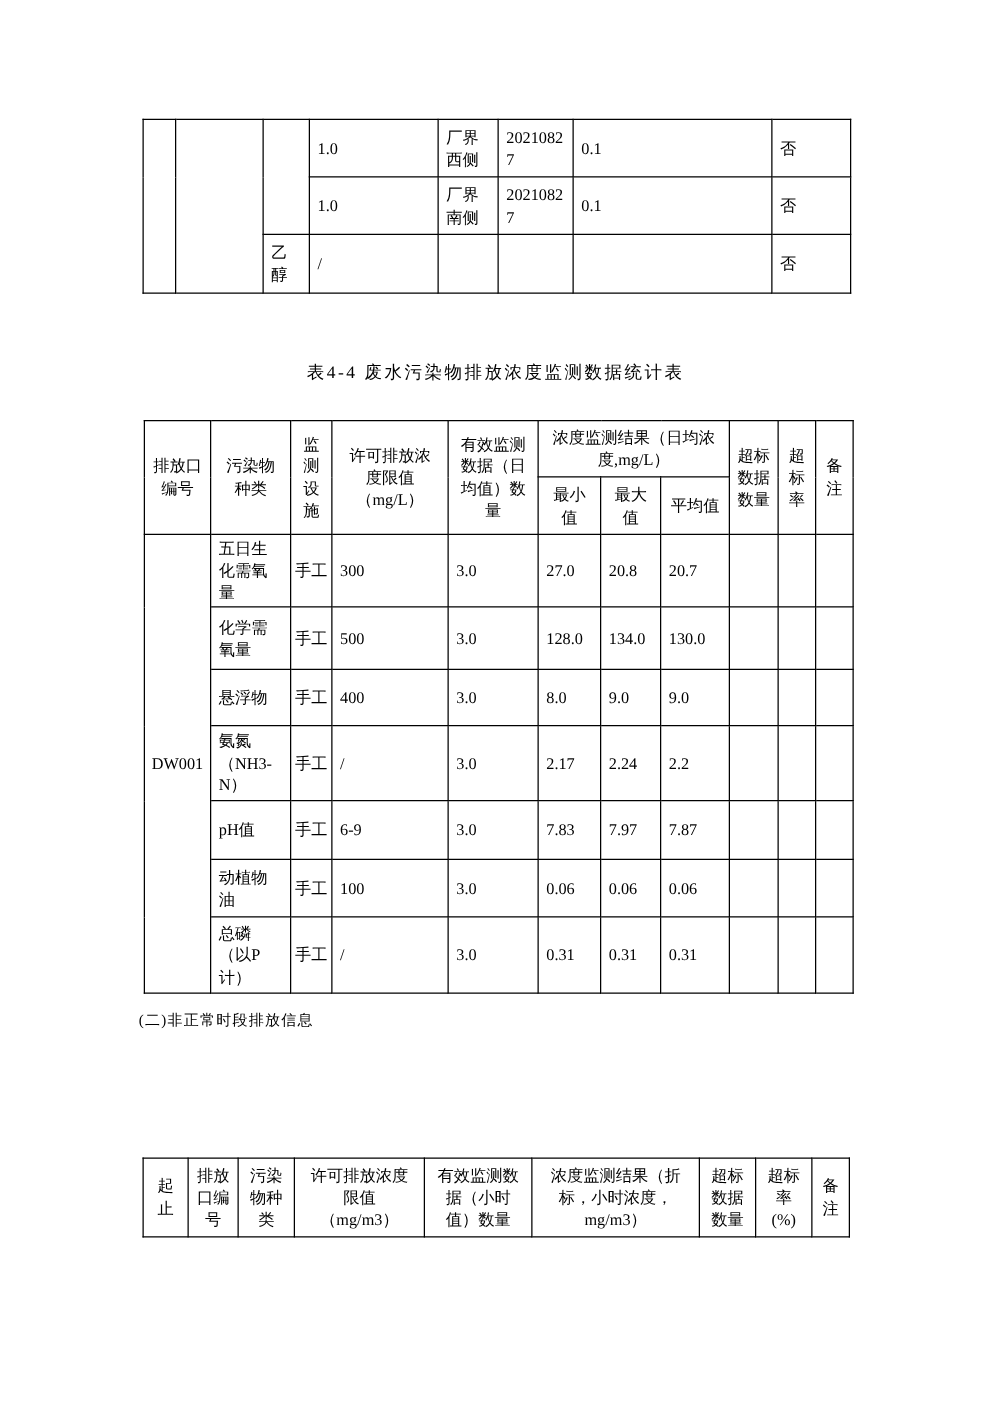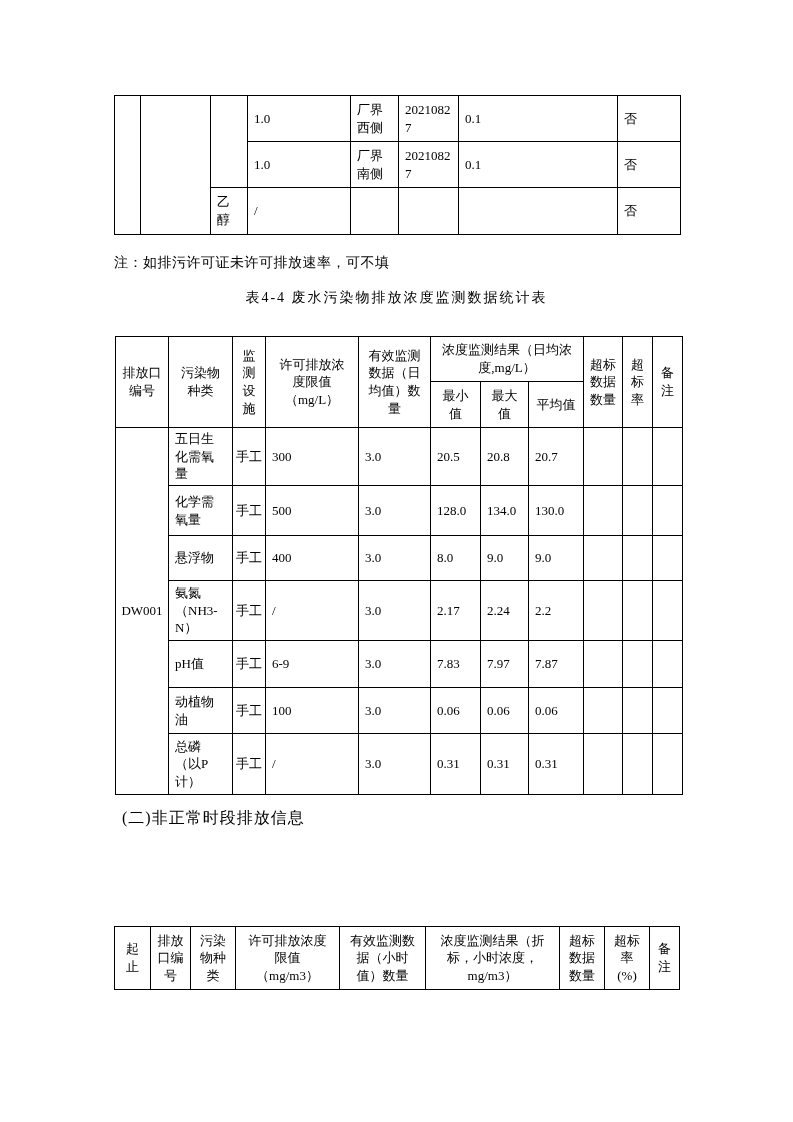--- a/index.html
+++ b/index.html
@@ -46,22 +46,22 @@
     position: absolute;
     left: 0; width: 793px;
     text-align: center;
     font-size: 14px;
     letter-spacing: 2px;
   }
   #title44 { top: 289px; }
   #title45 { top: 886px; }
   .section-heading {
     position: absolute;
-    left: 122px; top: 808px;
-    font-size: 16px;
+    left: 111px; top: 808px;
+    font-size: 12px;
     letter-spacing: 1px;
   }
   #continued-table { left: 114px; top: 95px; width: 567px; }
   #table44 { left: 115px; top: 336px; width: 568px; }
   #table45 { left: 114px; top: 926px; width: 566px; padding-left: 36px; }
 </style>
 </head>
 <body>
 
 <div class="page">
@@ -99,21 +99,20 @@
         <td>乙醇</td>
         <td>/</td>
         <td></td>
         <td></td>
         <td></td>
         <td>否</td>
       </tr>
     </tbody>
   </table>
 
-  <div class="note">注：如排污许可证未许可排放速率，可不填</div>
 
   <div class="table-title" id="title44">表4-4 废水污染物排放浓度监测数据统计表</div>
 
   <table class="doc-table" id="table44">
     <colgroup>
       <col style="width:53px">
         <col style="width:64px">
         <col style="width:33px">
         <col style="width:93px">
       <col style="width:72px">
@@ -141,21 +140,21 @@
         <th>最大值</th>
         <th>平均值</th>
       </tr>
 
       <tr style="height:58px">
         <td rowspan="7" class="center tight">DW001</td>
         <td>五日生化需氧量</td>
         <td class="center tight">手工</td>
         <td class="num">300</td>
         <td class="num">3.0</td>
-        <td class="num">20.5</td>
+        <td class="num">27.0</td>
         <td class="num">20.8</td>
         <td class="num">20.7</td>
         <td></td>
         <td></td>
         <td></td>
       </tr>
       <tr style="height:50px">
         <td>化学需氧量</td>
         <td class="center tight">手工</td>
         <td class="num">500</td>

